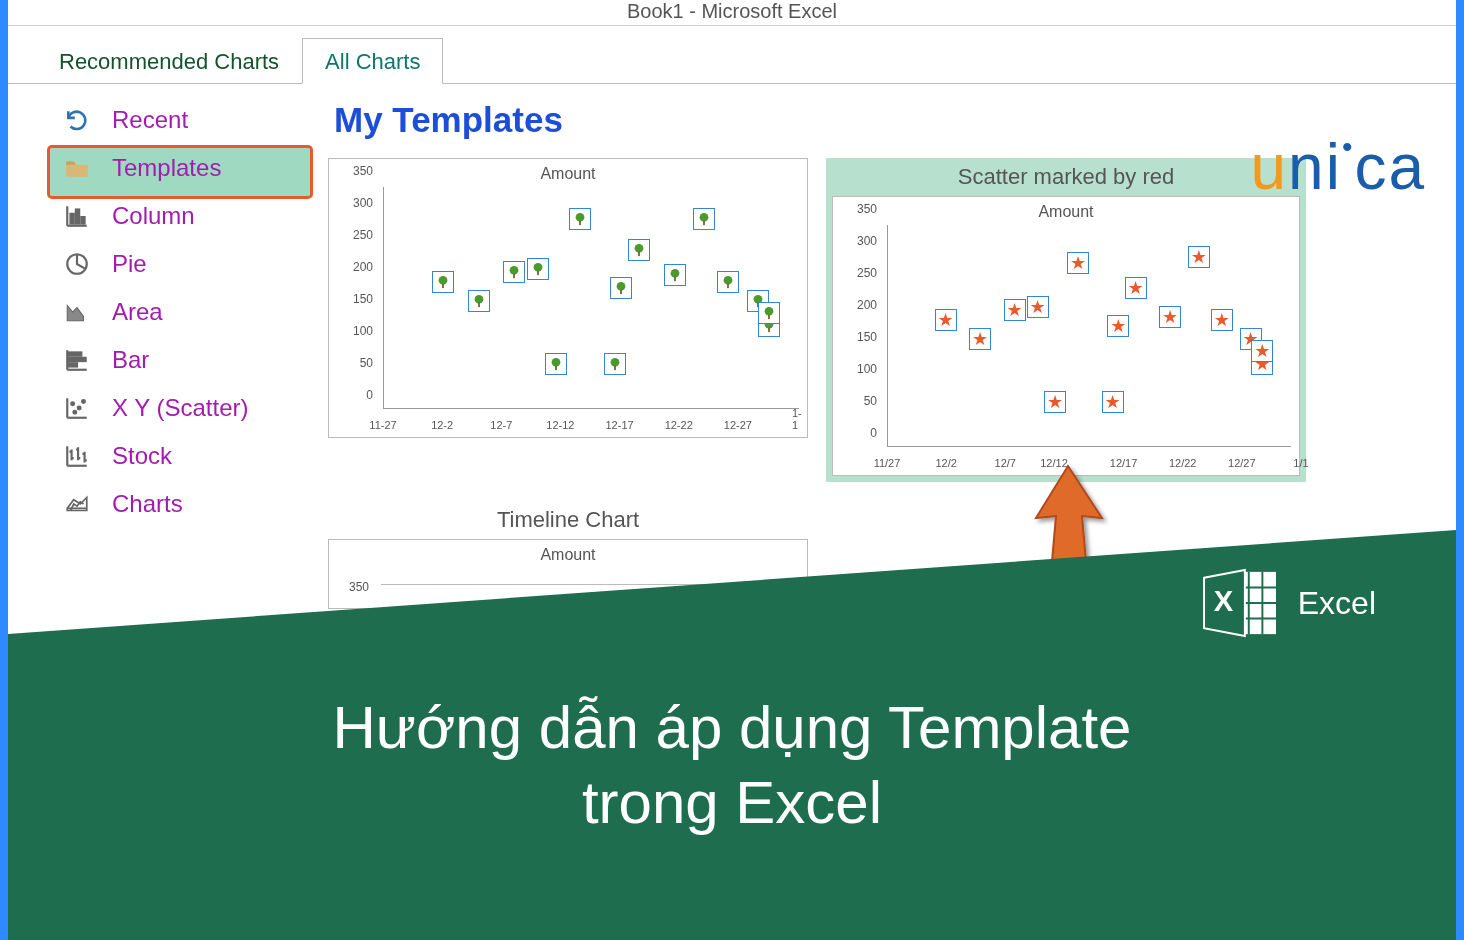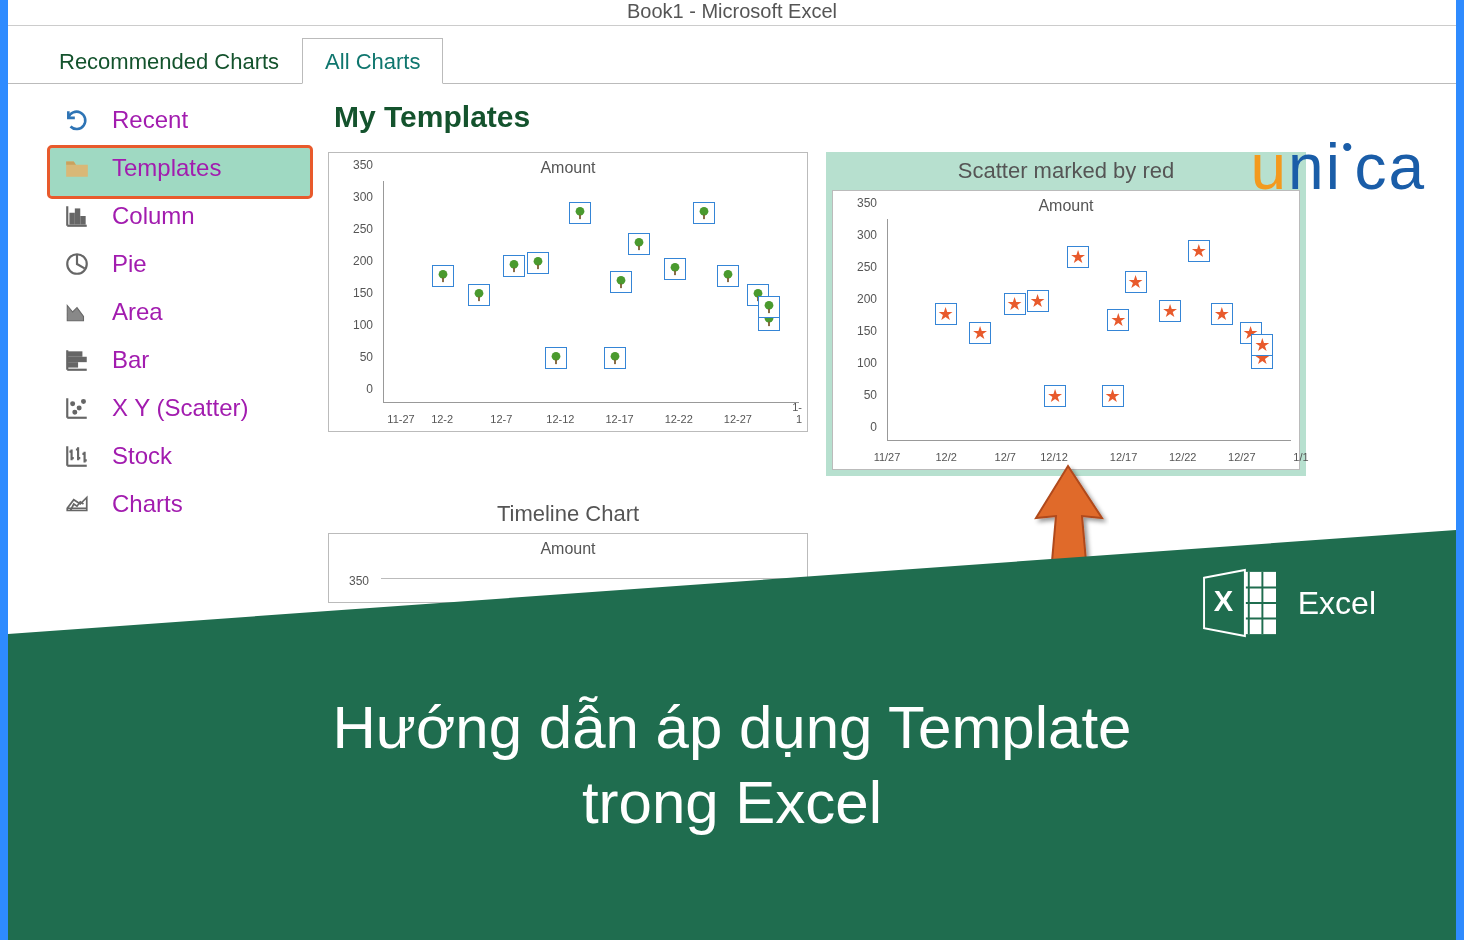--- a/index.html
+++ b/index.html
@@ -79,23 +79,23 @@
   }
   .side-icon { width: 34px; height: 28px; display:flex; align-items:center; justify-content:center; }
   
   .main {
     position: absolute;
     top: 100px;
     left: 320px;
     right: 20px;
   }
   .main-title {
-    font-size: 30px;
+    font-size: 35px;
     font-weight: 600;
-    color: #14532d;
+    color: #1d4ed8;
     margin-bottom: 18px;
     padding-left: 6px;
   }
   .charts-row {
     display: flex;
     gap: 18px;
   }
   .chart-card {
     width: 480px;
   }
@@ -441,28 +441,28 @@
             </div>
           </div>
       <div class="ytick" style="bottom: 28px; position: absolute;">0</div>
           <div class="ytick" style="bottom: 60px; position: absolute;">50</div>
           <div class="ytick" style="bottom: 92px; position: absolute;">100</div>
           <div class="ytick" style="bottom: 124px; position: absolute;">150</div>
           <div class="ytick" style="bottom: 156px; position: absolute;">200</div>
           <div class="ytick" style="bottom: 188px; position: absolute;">250</div>
           <div class="ytick" style="bottom: 220px; position: absolute;">300</div>
           <div class="ytick" style="bottom: 252px; position: absolute;">350</div>
-          <div class="xtick" style="left: 72px;">11-27</div>
+          <div class="xtick" style="left: 54px;">11-27</div>
           <div class="xtick" style="left: 113.143px;">12-2</div>
           <div class="xtick" style="left: 172.286px;">12-7</div>
           <div class="xtick" style="left: 231.429px;">12-12</div>
           <div class="xtick" style="left: 290.571px;">12-17</div>
           <div class="xtick" style="left: 349.714px;">12-22</div>
           <div class="xtick" style="left: 408.857px;">12-27</div>
-          <div class="xtick" style="left: 468px; text-align: right;">1-1</div>
+          <div class="xtick" style="left: 468px;">1-1</div>
         </div>
     </div>
 
     <div class="chart-card selected">
       <div class="chart-title">Scatter marked by red</div>
       <div class="chart-box">
         <div class="chart-box-title">Amount</div>
         <div class="plot-area">
             <div class="marker marker-star" style="left: 14.2857%; bottom: 57.1429%;">★</div>
             <div class="marker marker-star" style="left: 22.8571%; bottom: 48.5714%;">★</div>

